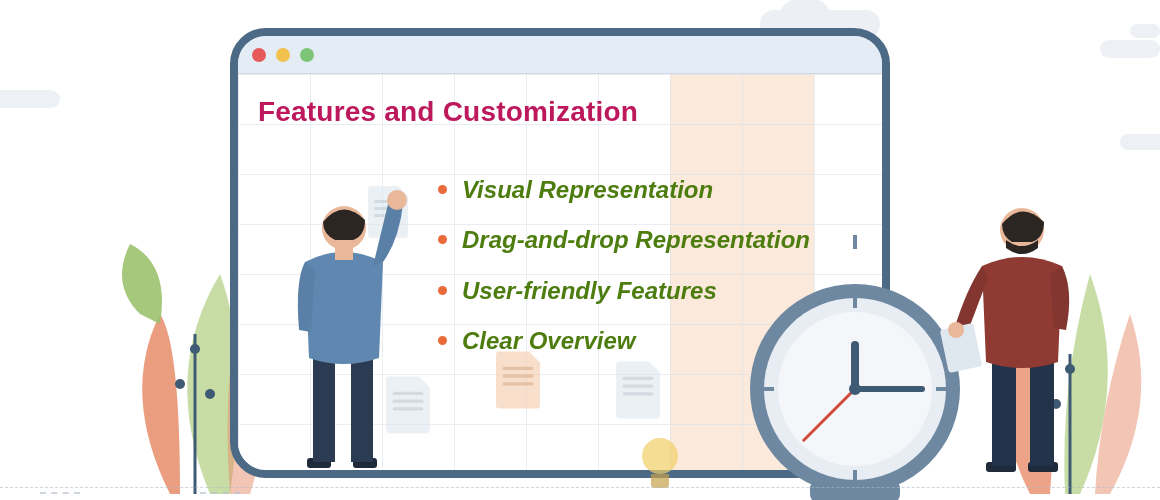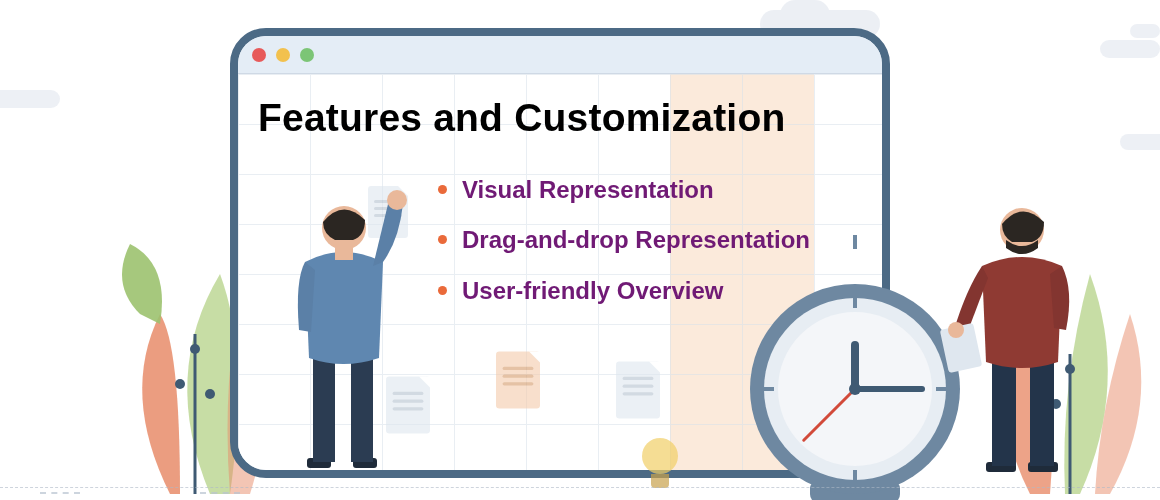--- a/index.html
+++ b/index.html
@@ -89,36 +89,37 @@
     .doc1 { left:130px; top:112px; }
     .doc2 { left:260px; top:280px; transform:scale(1.1); }
     .doc3 { left:380px; top:290px; transform:scale(1.1); }
     .doc4 { left:150px; top:305px; transform:scale(1.1); }
     .docX .page { background:#cfe0ef; }
 
     
     .title {
       position:absolute; left: 20px; right: 10px; top: 22px;
       font-weight: 800;
-      font-size: 39px;
-      color: #000000;
+      font-size: 28px;
+      color: #be185d;
       letter-spacing: 0.2px;
     }
     .bullets {
       position:absolute; left: 200px; top: 100px;
       list-style: none;
     }
     .bullets li {
-      color:#701a75;
+      color:#4d7c0f;
       font-weight: 700;
       font-size: 24px;
       line-height: 1.35;
       margin-bottom: 18px;
       position: relative;
       padding-left: 24px;
+      font-style: italic;
     }
     .bullets li::before {
       content:"";
       position:absolute; left:0; top:11px;
       width:9px; height:9px; border-radius:50%;
       background:#ea6a3a;
     }
 
     
     .person-left { position:absolute; left:265px; bottom:10px; width:160px; height:320px; }
@@ -228,21 +229,22 @@
               <span></span>
               <span></span>
             </div>
           </div>
         </div>
 
       <h1 class="title">Features and Customization</h1>
       <ul class="bullets">
         <li>Visual Representation</li>
         <li>Drag-and-drop Representation</li>
-        <li>User-friendly Overview</li>
+        <li>User-friendly Features</li>
+        <li>Clear Overview</li>
       </ul>
     </div>
   </div>
 
   <div class="person-left">
     <svg viewBox="0 0 160 320" width="160" height="320">
       <rect x="42" y="288" width="24" height="10" rx="3" fill="#1f2b3a"></rect>
       <rect x="88" y="288" width="24" height="10" rx="3" fill="#1f2b3a"></rect>
       <rect x="48" y="180" width="22" height="112" fill="#2b3c52"></rect>
       <rect x="86" y="180" width="22" height="112" fill="#2b3c52"></rect>

